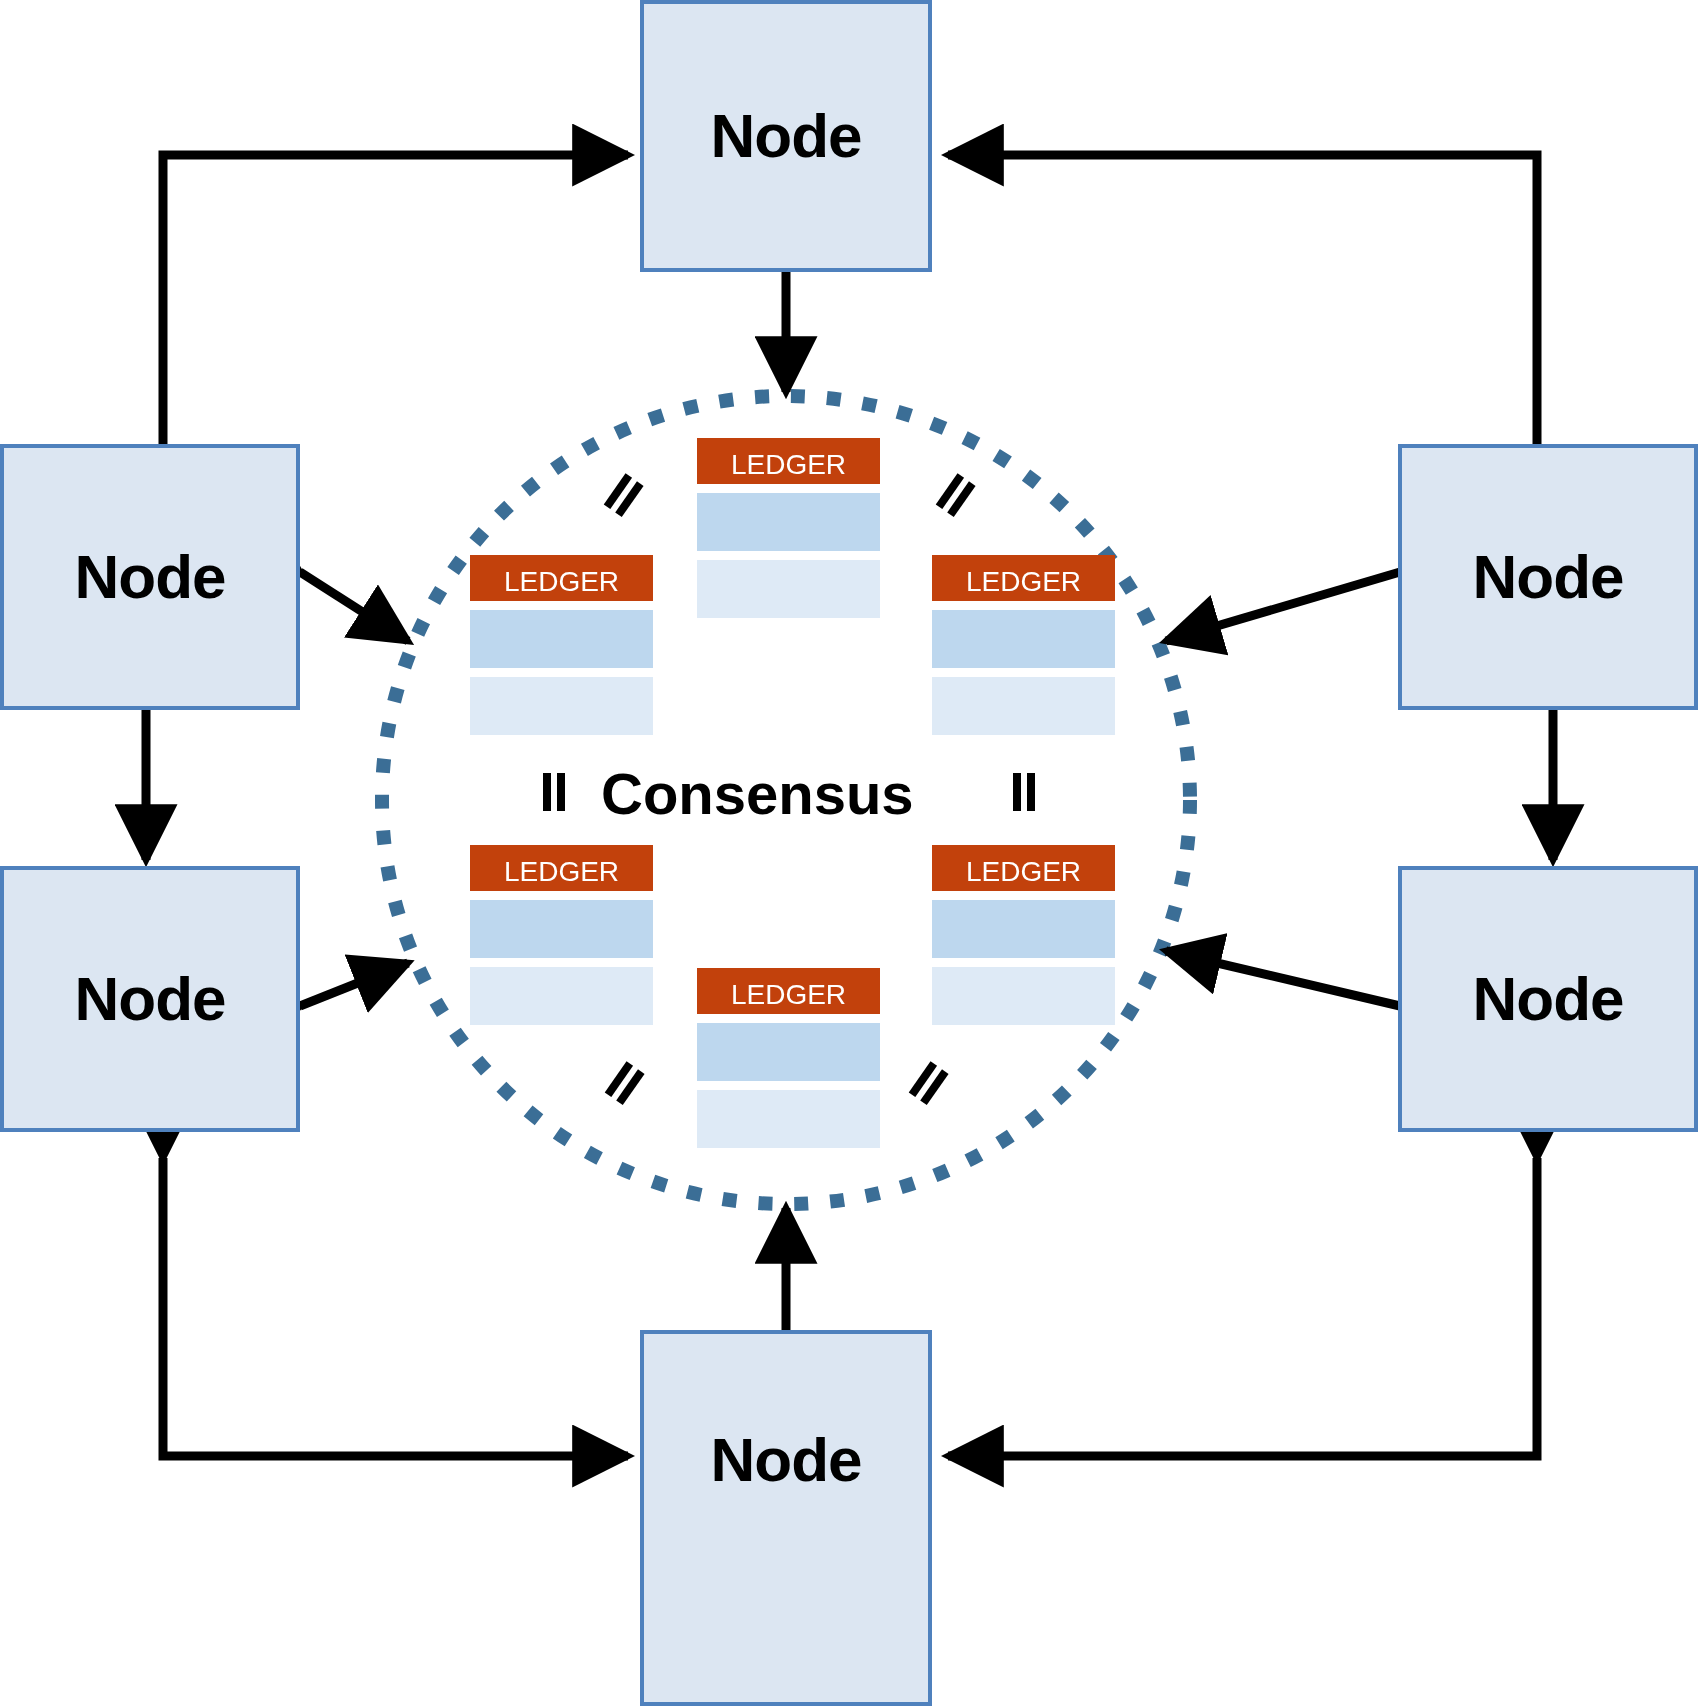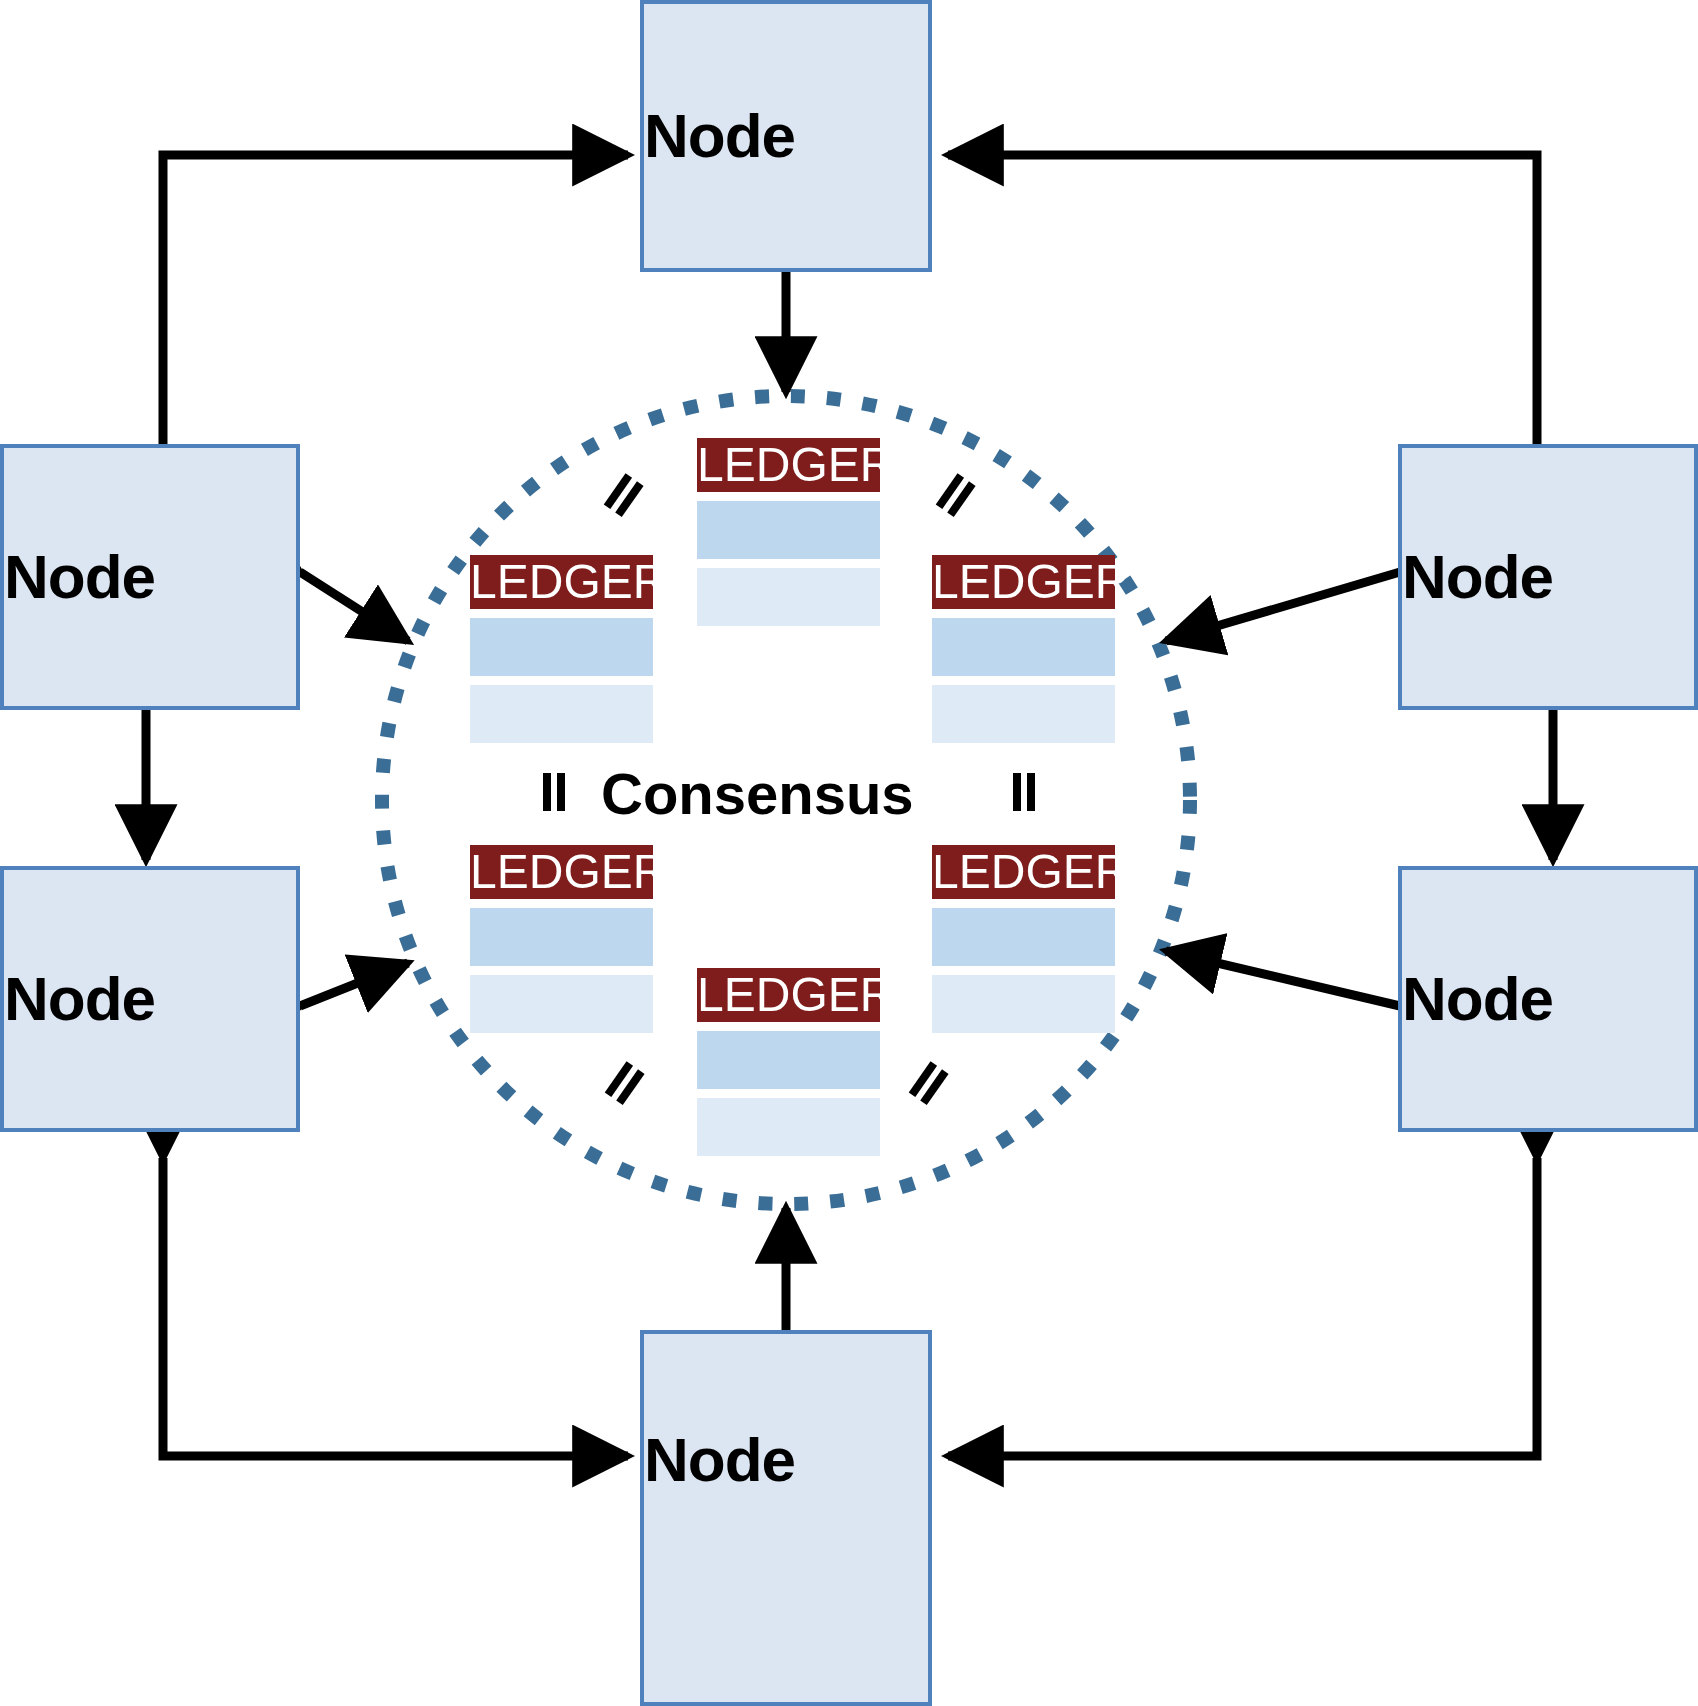--- a/index.html
+++ b/index.html
@@ -24,42 +24,43 @@
     width: 1698px;
     height: 1706px;
   }
   .node-box {
     position: absolute;
     background: #dce6f2;
     border: 4px solid #4f81bd;
     box-sizing: border-box;
     display: flex;
     align-items: center;
+    justify-content: center;
   }
   .node-label {
     font-family: "Liberation Sans", sans-serif;
     font-weight: bold;
     font-size: 62px;
     color: #000000;
     line-height: 1;
     letter-spacing: -1px;
   }
   .ledger-card {
     position: absolute;
     width: 183px;
   }
   .ledger-head {
-    background: #7f1d1d;
+    background: #c2410c;
     color: #ffffff;
     font-family: "Liberation Sans", sans-serif;
-    font-size: 48px;
+    font-size: 28px;
     font-weight: normal;
     text-align: center;
     line-height: 54px;
-    height: 54px;
+    height: 46px;
     letter-spacing: 0px;
   }
   .ledger-bar1 {
     background: #bdd7ee;
     height: 58px;
     margin-top: 9px;
   }
   .ledger-bar2 {
     background: #deeaf6;
     height: 58px;

